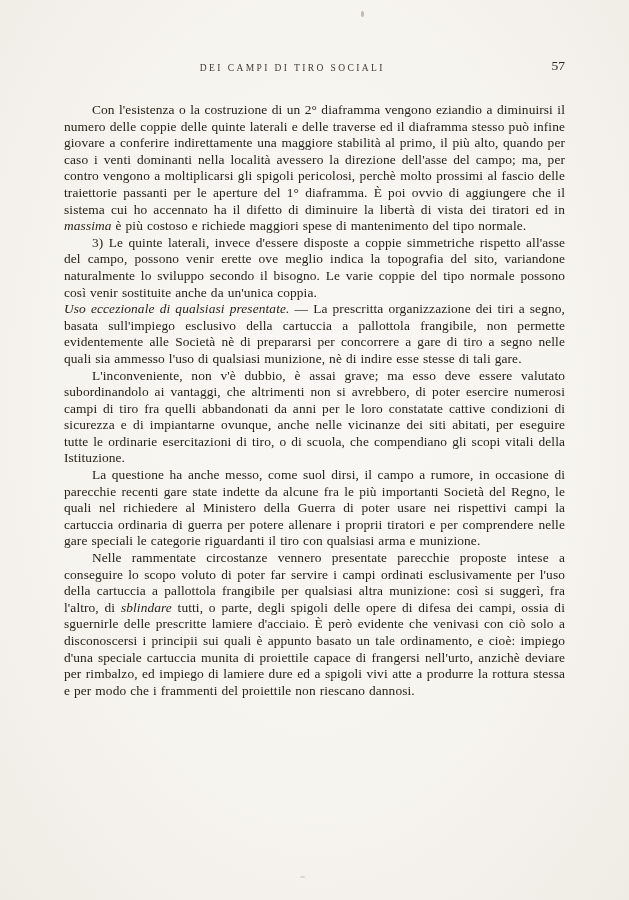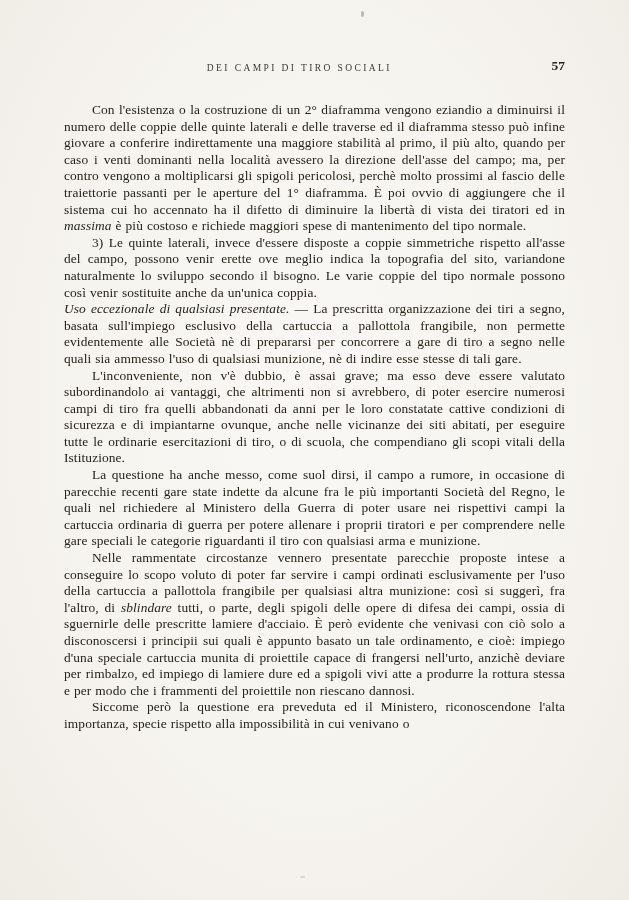--- a/index.html
+++ b/index.html
@@ -26,28 +26,27 @@
   }
   .running-title {
     position: absolute;
     left: 50%;
     transform: translateX(-62%);
     top: 3px;
     font-size: 9.5px;
     letter-spacing: 2.4px;
     color: #3d3930;
     white-space: nowrap;
-    margin-left: 7px;
   }
   .page-number {
     position: absolute;
     right: 0;
     top: -2px;
     font-size: 13.5px;
-    font-weight: bold;
+    font-weight: normal;
     color: #2a261e;
     text-align: center;
   }
 
   .text-block {
     position: absolute;
     top: 102px;
     left: 64px;
     width: 501px;
     font-size: 13.4px;
@@ -94,17 +93,16 @@
     <p><span>3) Le quinte laterali, invece d'essere disposte a coppie simmetriche rispetto all'asse del campo, possono venir erette ove meglio indica la topografia del sito, variandone naturalmente lo sviluppo secondo il bisogno. Le varie coppie del tipo normale possono così venir sostituite anche da un'unica coppia.</span></p>
 
     <p class="no-indent"><em>Uso eccezionale di qualsiasi presentate.</em><span> — La prescritta organizzazione dei tiri a segno, basata sull'impiego esclusivo della cartuccia a pallottola frangibile, non permette evidentemente alle Società nè di prepararsi per concorrere a gare di tiro a segno nelle quali sia ammesso l'uso di qualsiasi munizione, nè di indire esse stesse di tali gare.</span></p>
 
     <p><span>L'inconveniente, non v'è dubbio, è assai grave; ma esso deve essere valutato subordinandolo ai vantaggi, che altrimenti non si avrebbero, di poter esercire numerosi campi di tiro fra quelli abbandonati da anni per le loro constatate cattive condizioni di sicurezza e di impiantarne ovunque, anche nelle vicinanze dei siti abitati, per eseguire tutte le ordinarie esercitazioni di tiro, o di scuola, che compendiano gli scopi vitali della Istituzione.</span></p>
 
     <p><span>La questione ha anche messo, come suol dirsi, il campo a rumore, in occasione di parecchie recenti gare state indette da alcune fra le più importanti Società del Regno, le quali nel richiedere al Ministero della Guerra di poter usare nei rispettivi campi la cartuccia ordinaria di guerra per potere allenare i proprii tiratori e per comprendere nelle gare speciali le categorie riguardanti il tiro con qualsiasi arma e munizione.</span></p>
 
     <p><span>Nelle rammentate circostanze vennero presentate parecchie proposte intese a conseguire lo scopo voluto di poter far servire i campi ordinati esclusivamente per l'uso della cartuccia a pallottola frangibile per qualsiasi altra munizione: così si suggerì, fra l'altro, di </span><em>sblindare</em><span> tutti, o parte, degli spigoli delle opere di difesa dei campi, ossia di sguernirle delle prescritte lamiere d'acciaio. È però evidente che venivasi con ciò solo a disconoscersi i principii sui quali è appunto basato un tale ordinamento, e cioè: impiego d'una speciale cartuccia munita di proiettile capace di frangersi nell'urto, anzichè deviare per rimbalzo, ed impiego di lamiere dure ed a spigoli vivi atte a produrre la rottura stessa e per modo che i frammenti del proiettile non riescano dannosi.</span></p>
 
-    <p><span>Siccome però la questione era preveduta ed il Ministero, riconoscendone l'alta importanza, specie rispetto alla impossibilità in cui venivano o</span></p>
 
   </div>
 
 </div>
 
 </body></html>

